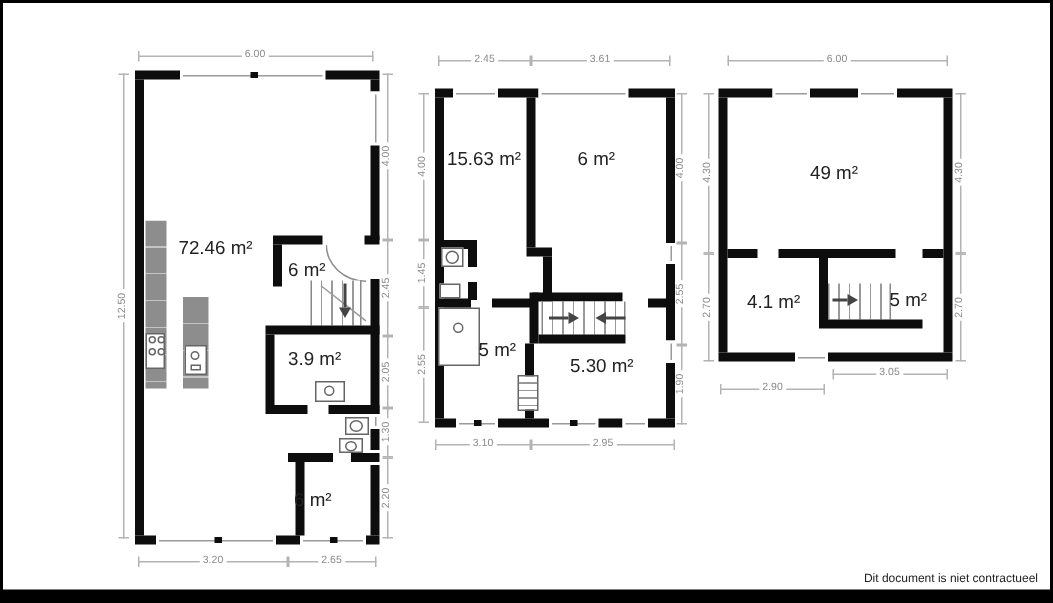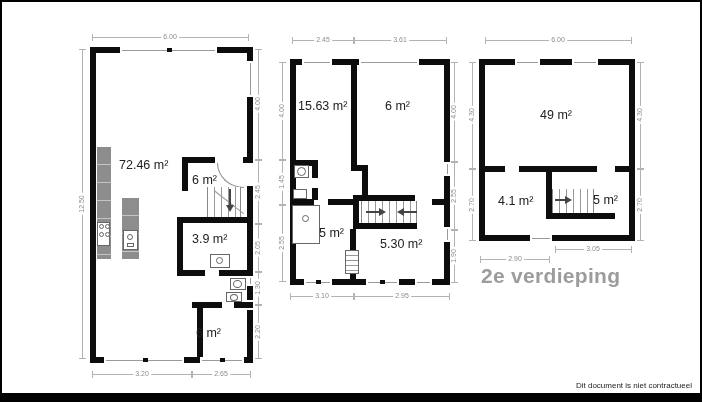--- a/index.html
+++ b/index.html
@@ -197,21 +197,20 @@
     <div class="dlabv" style="left:280px;top:241px">2.55</div>
     <div class="dlv" style="left:452px;top:60px;height:100px"></div>
     <div class="dlabv" style="left:452px;top:110px">4.00</div>
     <div class="dlv" style="left:452px;top:160px;height:68px"></div>
     <div class="dlabv" style="left:452px;top:194px">2.55</div>
     <div class="dlv" style="left:452px;top:228px;height:53px"></div>
     <div class="dlabv" style="left:452px;top:254px">1.90</div>
   </div>
 
   <div class="layer">
-    <div class="ttl" style="left:479px;top:262px">2e verdieping</div>
 
     <div class="dl" style="left:483px;top:38px;width:147px"></div>
     <div class="dlab" style="left:556px;top:38px">6.00</div>
 
     <div class="w" style="left:477px;top:57px;width:36px;height:6px"></div>
     <div class="win" style="left:513px;top:57px;width:25px;height:6px"></div>
     <div class="w" style="left:538px;top:57px;width:32px;height:6px"></div>
     <div class="win" style="left:570px;top:57px;width:26px;height:6px"></div>
     <div class="w" style="left:596px;top:57px;width:37px;height:6px"></div>
     <div class="w" style="left:477px;top:63px;width:6px;height:170px"></div>

